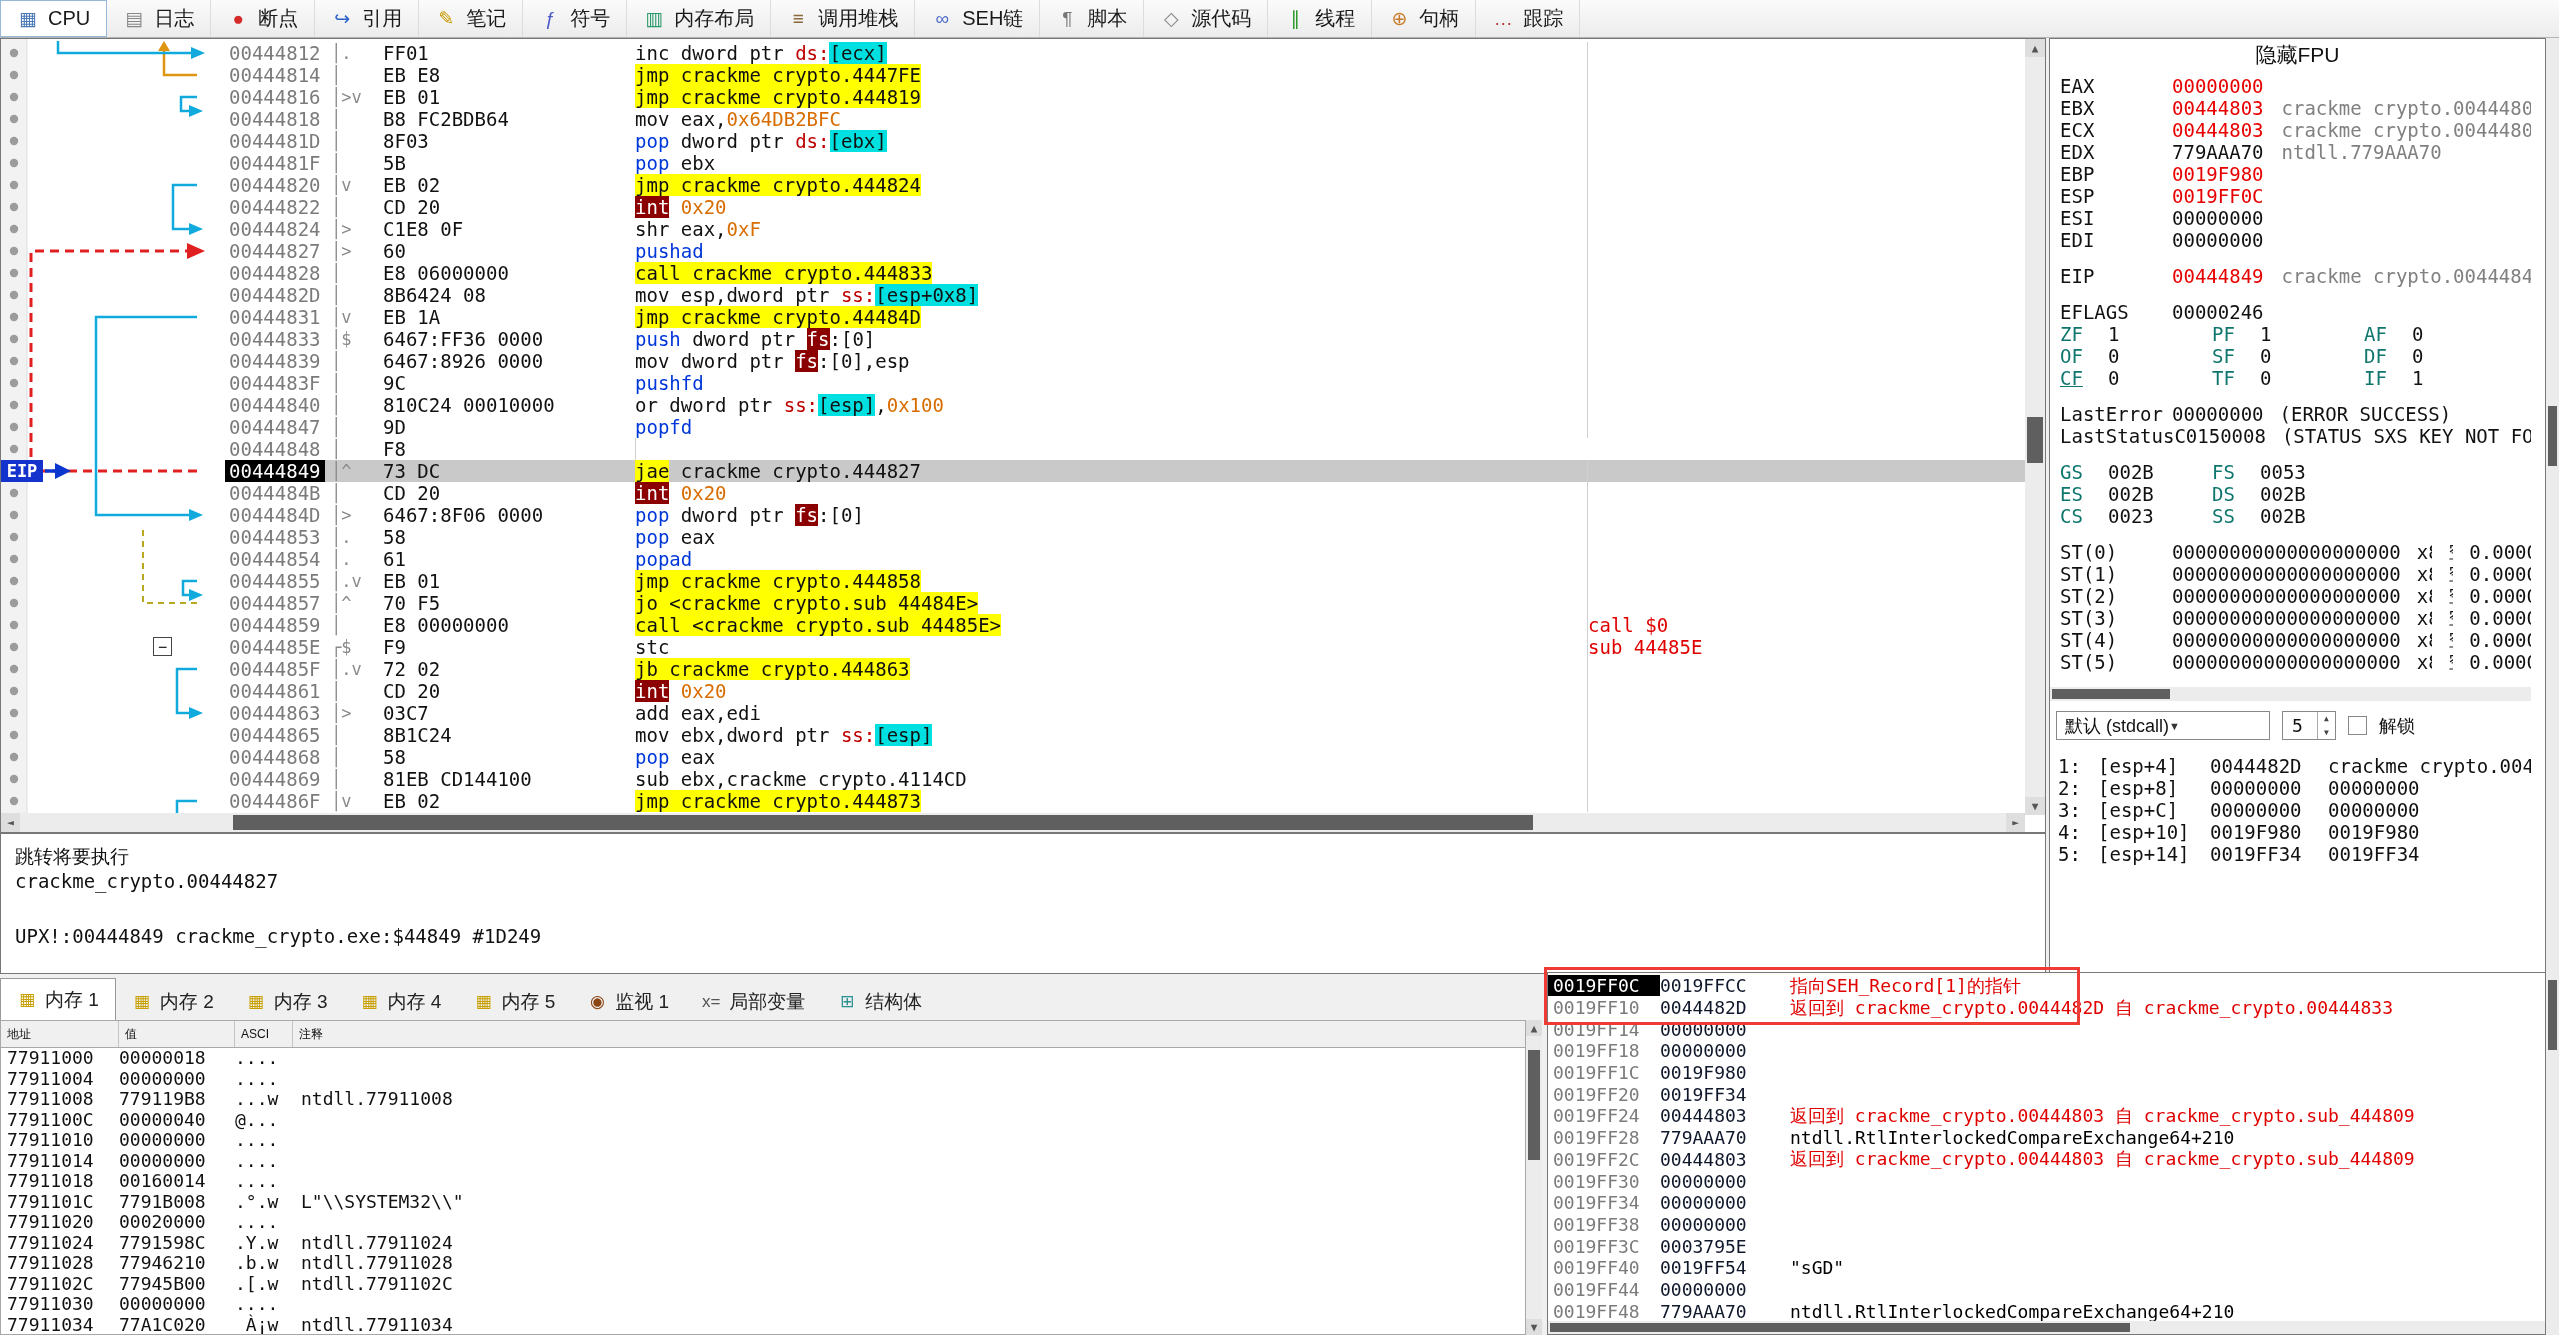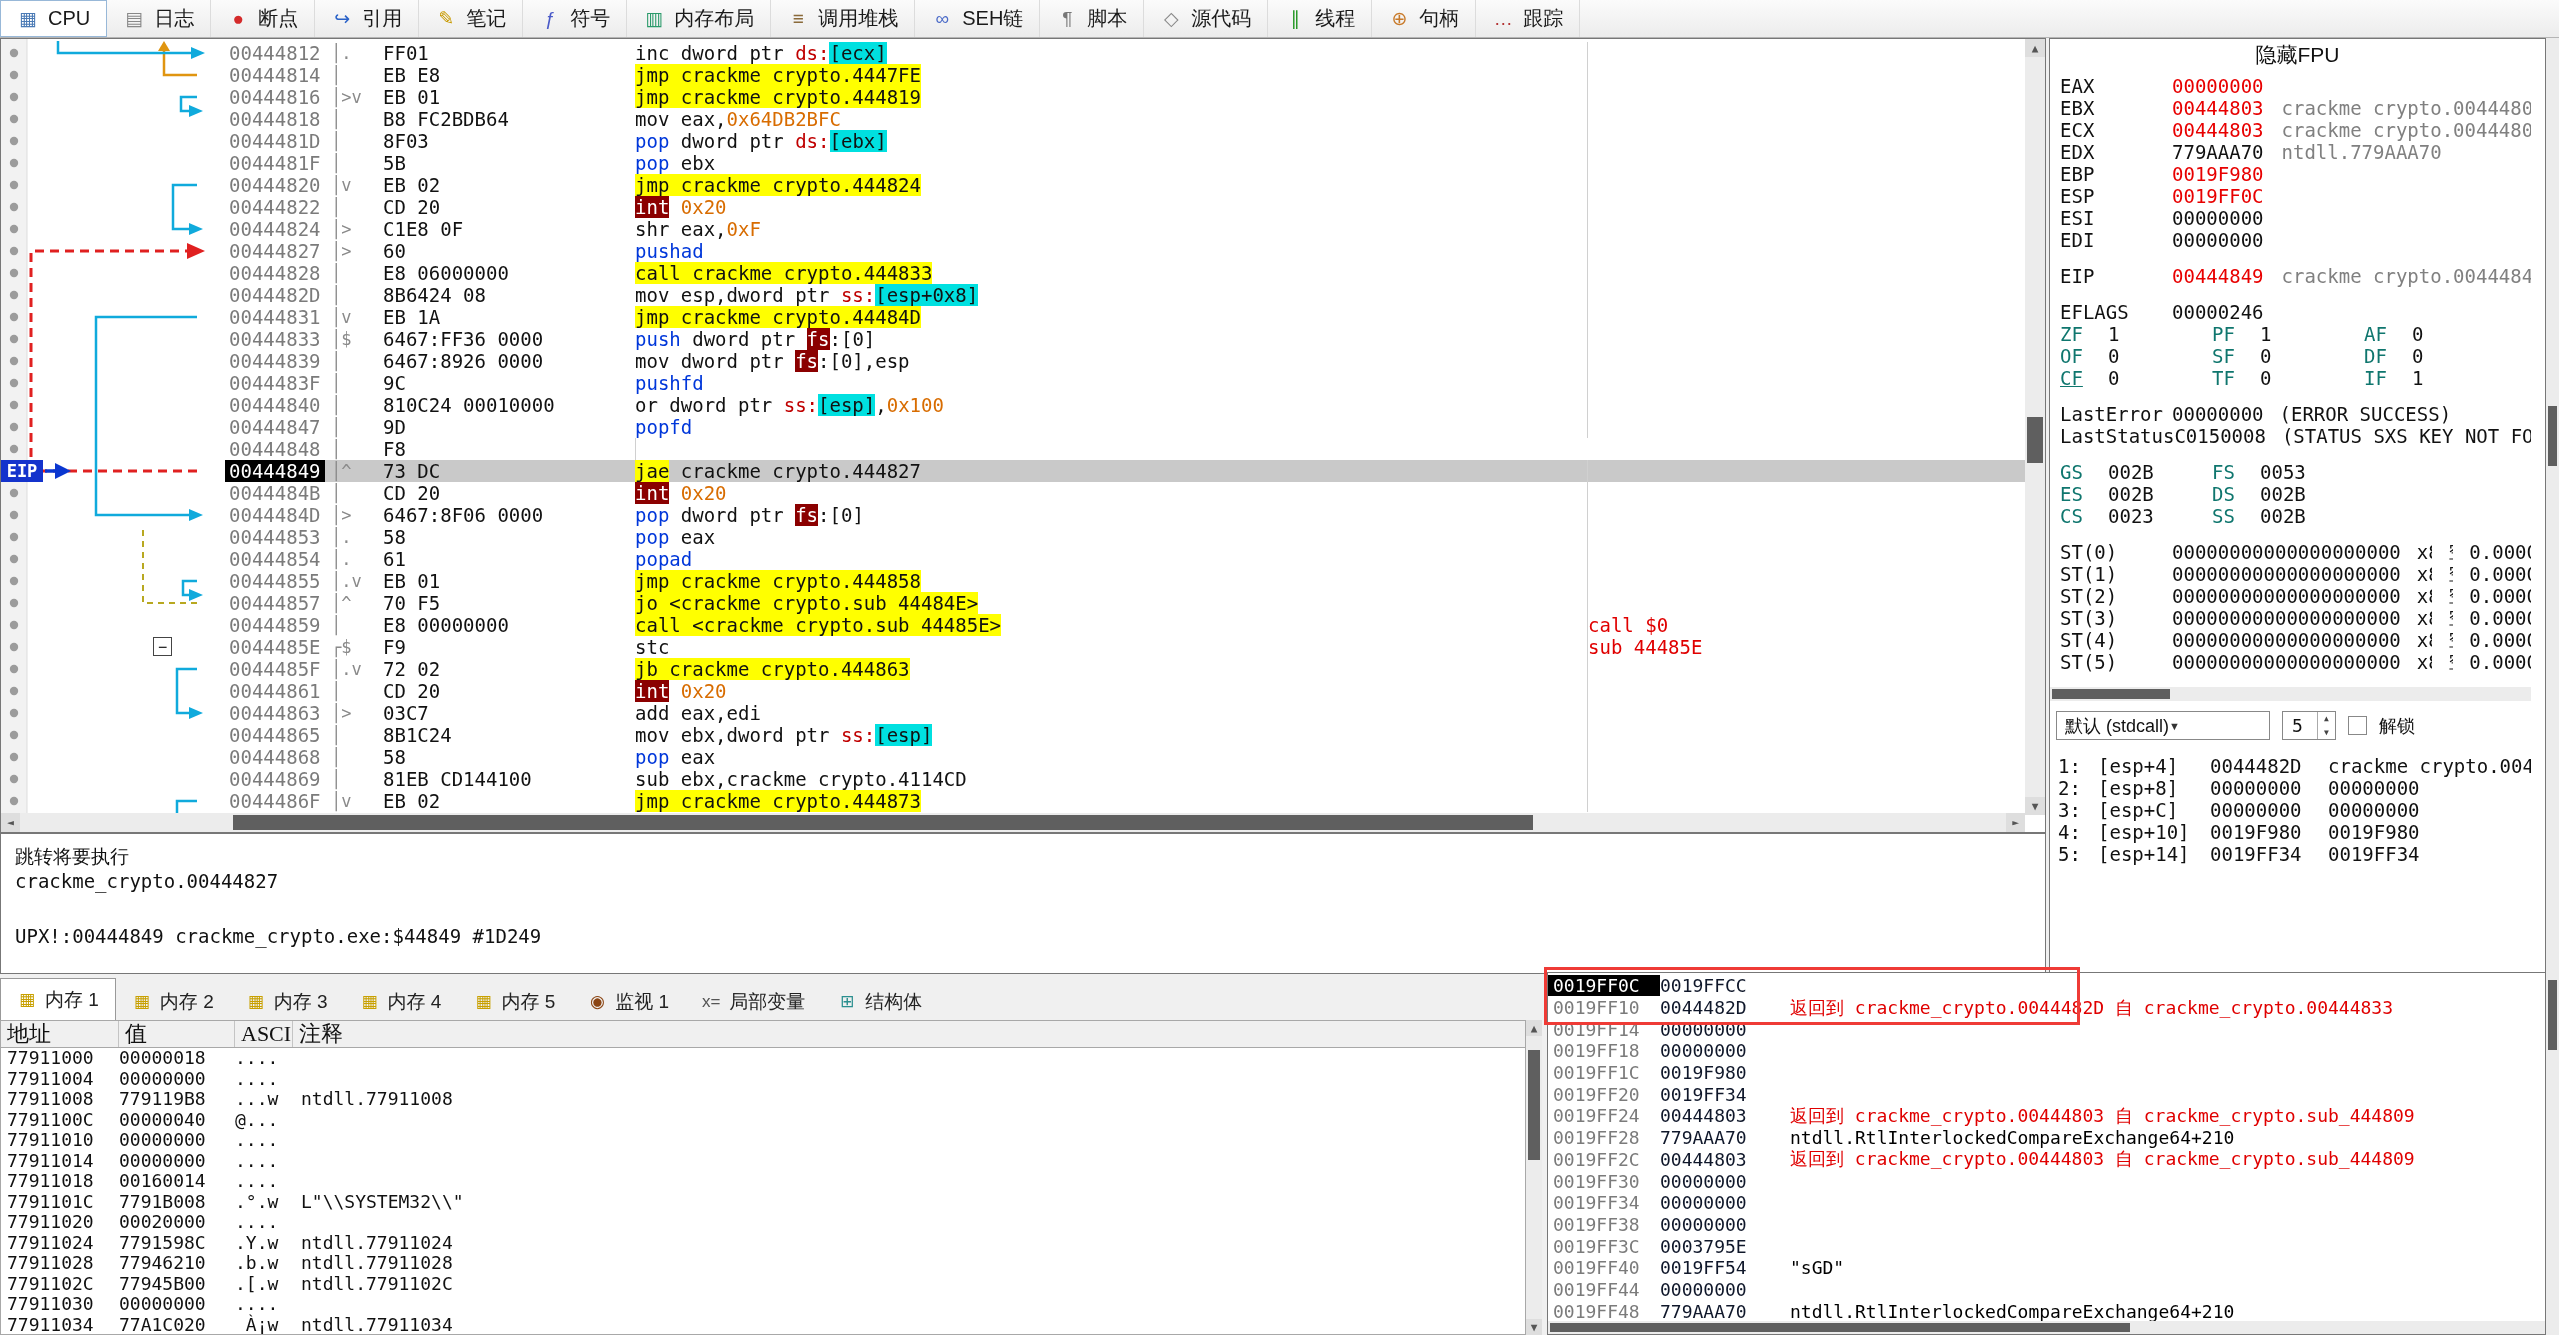--- a/index.html
+++ b/index.html
@@ -83,21 +83,21 @@
 
 
 #infobox{position:absolute;left:0;top:833px;width:2046px;height:141px;background:#fff;border:1px solid #777;font-size:19px;padding:10px 14px;line-height:25px}
 #infobox .mod{margin-top:30px}
 
 
 #memtabs{position:absolute;left:0;top:976px;height:44px;display:flex;align-items:flex-end;font-size:19px;font-family:"Liberation Sans","DejaVu Sans",sans-serif}
 .mtab{display:flex;align-items:center;gap:8px;padding:0 16px;height:37px;color:#222}
 .mtab.selected{background:#fff;border:1px solid #999;border-bottom:none;height:42px}
 .mticon{display:inline-flex;align-items:center;justify-content:center;font-size:17px;min-width:20px}
-#memhead{position:absolute;left:0;top:1020px;width:1526px;height:28px;background:#f0f0f0;border:1px solid #a8a8a8;display:flex;font-size:22px;font-family:Liberation Serif, serif;align-items:center}
+#memhead{position:absolute;left:0;top:1020px;width:1526px;height:28px;background:#f0f0f0;border:1px solid #a8a8a8;display:flex;font-size:12px;font-family:Liberation Sans, sans-serif;align-items:center}
 .mh{padding:0 6px;border-right:1px solid #c4c4c4;height:100%;display:flex;align-items:center}
 .mh.h-addr{width:118px}.mh.h-val{width:116px}.mh.h-asc{width:58px}.mh.h-com{flex:1;border-right:none}
 #memrows{position:absolute;left:0;top:1048px;width:1526px;height:287px;background:#fff;border:1px solid #a8a8a8;border-top:none;overflow:hidden;font-size:18px}
 .mrow{height:20.5px;display:flex;line-height:20.5px;white-space:pre}
 .m-addr{width:118px;padding-left:6px;flex:0 0 auto}
 .m-val{width:116px;flex:0 0 auto}
 .m-asc{width:58px;flex:0 0 auto}
 .m-com{flex:1;padding-left:8px;overflow:hidden}
 #mem-vsb{left:1526px;top:1020px;width:16px;height:315px}
 #mem-vsb .thumb{left:2px;right:2px;top:30px;height:110px}
@@ -429,21 +429,21 @@
     <div class="mrow"><span class="m-addr">77911034</span><span class="m-val">77A1C020</span><span class="m-asc"> À¡w</span><span class="m-com">ntdll.77911034</span></div>
   </div>
 <div class="sb" id="mem-vsb">
   <div class="btn up">▲</div>
   <div class="thumb"></div>
   <div class="btn dn">▼</div>
 </div>
 
 <div id="stack">
   <div id="stack-rows">
-      <div class="srow"><span class="s-addr esp">0019FF0C</span><span class="s-val">0019FFCC</span></div>
+      <div class="srow"><span class="s-addr esp">0019FF0C</span><span class="s-val">0019FFCC</span><span class="s-com red">指向SEH_Record[1]的指针</span></div>
       <div class="srow"><span class="s-addr">0019FF10</span><span class="s-val">0044482D</span><span class="s-com red">返回到 crackme_crypto.0044482D 自 crackme_crypto.00444833</span></div>
       <div class="srow"><span class="s-addr">0019FF14</span><span class="s-val">00000000</span><span class="s-com"></span></div>
       <div class="srow"><span class="s-addr">0019FF18</span><span class="s-val">00000000</span><span class="s-com"></span></div>
       <div class="srow"><span class="s-addr">0019FF1C</span><span class="s-val">0019F980</span><span class="s-com"></span></div>
       <div class="srow"><span class="s-addr">0019FF20</span><span class="s-val">0019FF34</span><span class="s-com"></span></div>
       <div class="srow"><span class="s-addr">0019FF24</span><span class="s-val">00444803</span><span class="s-com red">返回到 crackme_crypto.00444803 自 crackme_crypto.sub_444809</span></div>
       <div class="srow"><span class="s-addr">0019FF28</span><span class="s-val">779AAA70</span><span class="s-com">ntdll.RtlInterlockedCompareExchange64+210</span></div>
       <div class="srow"><span class="s-addr">0019FF2C</span><span class="s-val">00444803</span><span class="s-com red">返回到 crackme_crypto.00444803 自 crackme_crypto.sub_444809</span></div>
       <div class="srow"><span class="s-addr">0019FF30</span><span class="s-val">00000000</span><span class="s-com"></span></div>
       <div class="srow"><span class="s-addr">0019FF34</span><span class="s-val">00000000</span><span class="s-com"></span></div>

